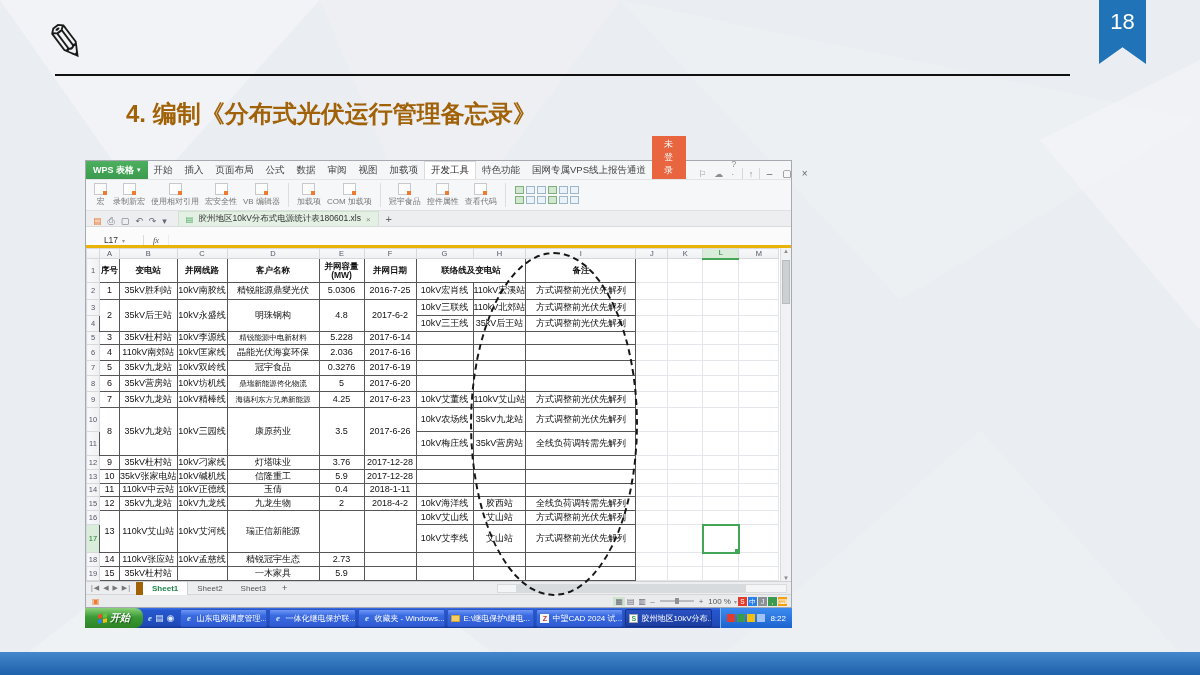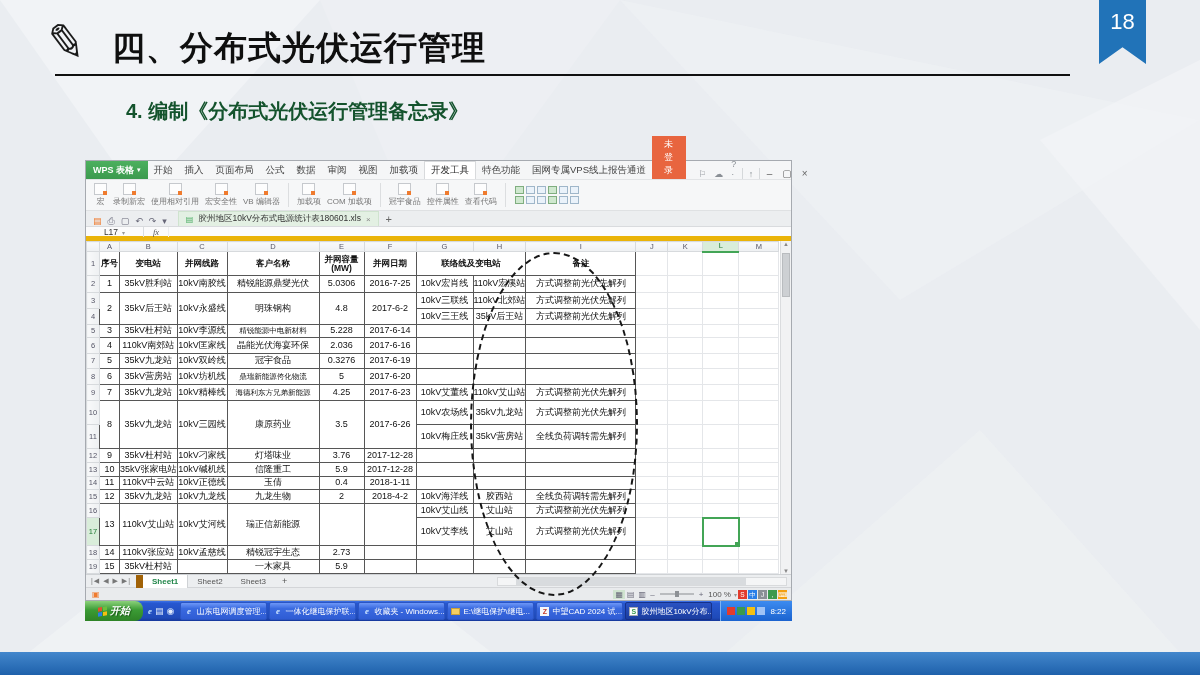--- a/index.html
+++ b/index.html
@@ -6,21 +6,21 @@
   body { background:#555; font-family:"Liberation Sans","DejaVu Sans",sans-serif; }
   .slide { position:relative; width:1200px; height:675px; background:#eaedf1; overflow:hidden; margin:0 auto; }
   .bgpoly { position:absolute; left:0; top:0; width:1200px; height:675px; }
   .bottom-band { position:absolute; left:0; bottom:0; width:1200px; height:23px;
     background:linear-gradient(180deg,#4387cc,#1e61ab); }
   .page-ribbon { position:absolute; left:1099px; top:0; width:47px; height:64px; background:#2173b8;
     clip-path:polygon(0 0,100% 0,100% 100%,50% 74%,0 100%); color:#fff; font-size:22px; text-align:center; padding-top:9px; }
   .pencil { position:absolute; left:46px; top:14px; font-size:48px; color:#1a1a1a; transform:rotate(8deg); }
   .title { position:absolute; left:112px; top:26px; font-size:33px; font-weight:bold; color:#0f0f0f; letter-spacing:1px; }
   .title-rule { position:absolute; left:55px; top:74px; width:1015px; height:2px; background:#101010; }
-  .subtitle { position:absolute; left:126px; top:98px; font-size:20px; font-weight:bold; color:#14532d; }
+  .subtitle { position:absolute; left:126px; top:98px; font-size:24px; font-weight:bold; color:#a16207; }
   .body-text { position:absolute; left:832px; top:170px; width:364px; font-family:"Liberation Serif","DejaVu Serif",serif;
     font-size:25px; line-height:36.8px; color:#000; text-align:justify; text-indent:2em; }
 
   
   .shot { position:absolute; left:85px; top:160px; width:707px; }
   .wps { border:1px solid #a6aab0; background:#fff; }
   .titlebar { height:19px; background:#f5f6f7; display:flex; align-items:center; border-bottom:1px solid #e2e4e6; }
   .logo { background:linear-gradient(#4cb05e,#3b9a4e); color:#fff; font-size:9px; font-weight:bold; height:100%;
     display:flex; align-items:center; padding:0 7px; gap:3px; white-space:nowrap; }
   .logo .caret { font-size:7px; }
@@ -44,21 +44,21 @@
 
   .qarow { height:16px; background:#eceef0; display:flex; align-items:center; border-bottom:1px solid #d9dbde; padding-left:4px; }
   .qaicon { font-size:9px; color:#667; padding:0 3px; }
   .qaicon.orange { color:#ef7b2e; }
   .filetab { background:#e3f0e3; border:1px solid #cfe3cf; border-bottom:none; height:15px; display:flex; align-items:center;
     font-size:8.5px; color:#333; padding:0 7px; margin-left:8px; gap:5px; white-space:nowrap; }
   .filetab .doc { color:#3fa75a; font-size:8px; }
   .filetab .x { color:#888; font-size:8px; }
   .newtab { font-size:11px; color:#666; padding:0 7px; }
 
-  .fxrow { height:14px; background:#fbfbfc; border-bottom:5px solid #eab308; display:flex; align-items:flex-start; font-size:8.5px; }
+  .fxrow { height:21px; background:#fbfbfc; border-bottom:3px solid #eab308; display:flex; align-items:flex-end; font-size:8.5px; }
   .namebox { width:58px; border-right:1px solid #d9dcdf; text-align:center; color:#333; display:flex; align-items:center; justify-content:center; gap:4px; }
   .namebox .caret { font-size:6px; color:#999; }
   .fx { font-style:italic; font-family:"Liberation Serif",serif; padding:0 9px; color:#555; border-right:1px solid #eceef0; }
 
   .sheet { position:relative; background:#fff; }
   .sheet table { border-collapse:collapse; table-layout:fixed; font-size:9px; color:#111; }
   .sheet th,.sheet td { overflow:hidden; white-space:nowrap; text-align:center; padding:0; line-height:1.05; }
   .sheet thead th { height:10px; font-size:7.5px; color:#556; font-weight:normal;
     background:linear-gradient(#f8f9fa,#eef0f2); border:1px solid #d7dadd; }
   .sheet thead th.selcol { background:#d9edda; color:#1f7a33; border-bottom:2px solid #43a556; }
@@ -134,21 +134,20 @@
     <polygon points="1040,140 1200,60 1200,330" fill="#f2f4f7" opacity="0.7"></polygon>
   </svg>
 
   <div class="bottom-band"></div>
 
   <div class="page-ribbon">
     <span>18</span>
   </div>
 
   <div class="pencil">✎</div>
-  <div class="title">四、分布式光伏运行管理</div>
   <div class="title-rule"></div>
   <div class="subtitle">4. 编制《分布式光伏运行管理备忘录》</div>
 
   <div class="shot">
     <div class="wps">
 
       <div class="titlebar">
         <div class="logo">
           <span>WPS 表格</span>
           <span class="caret">▾</span>

